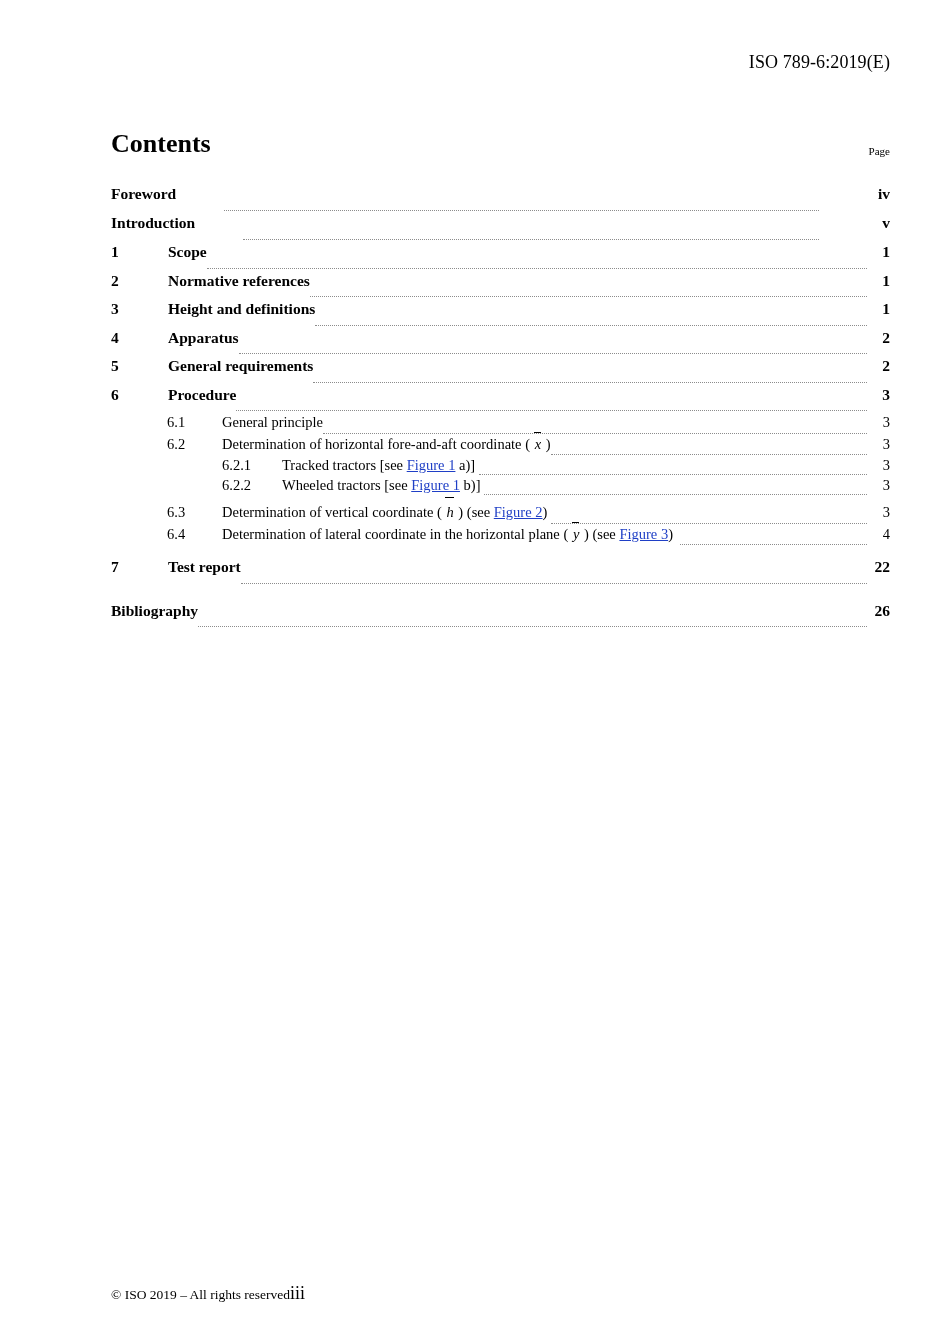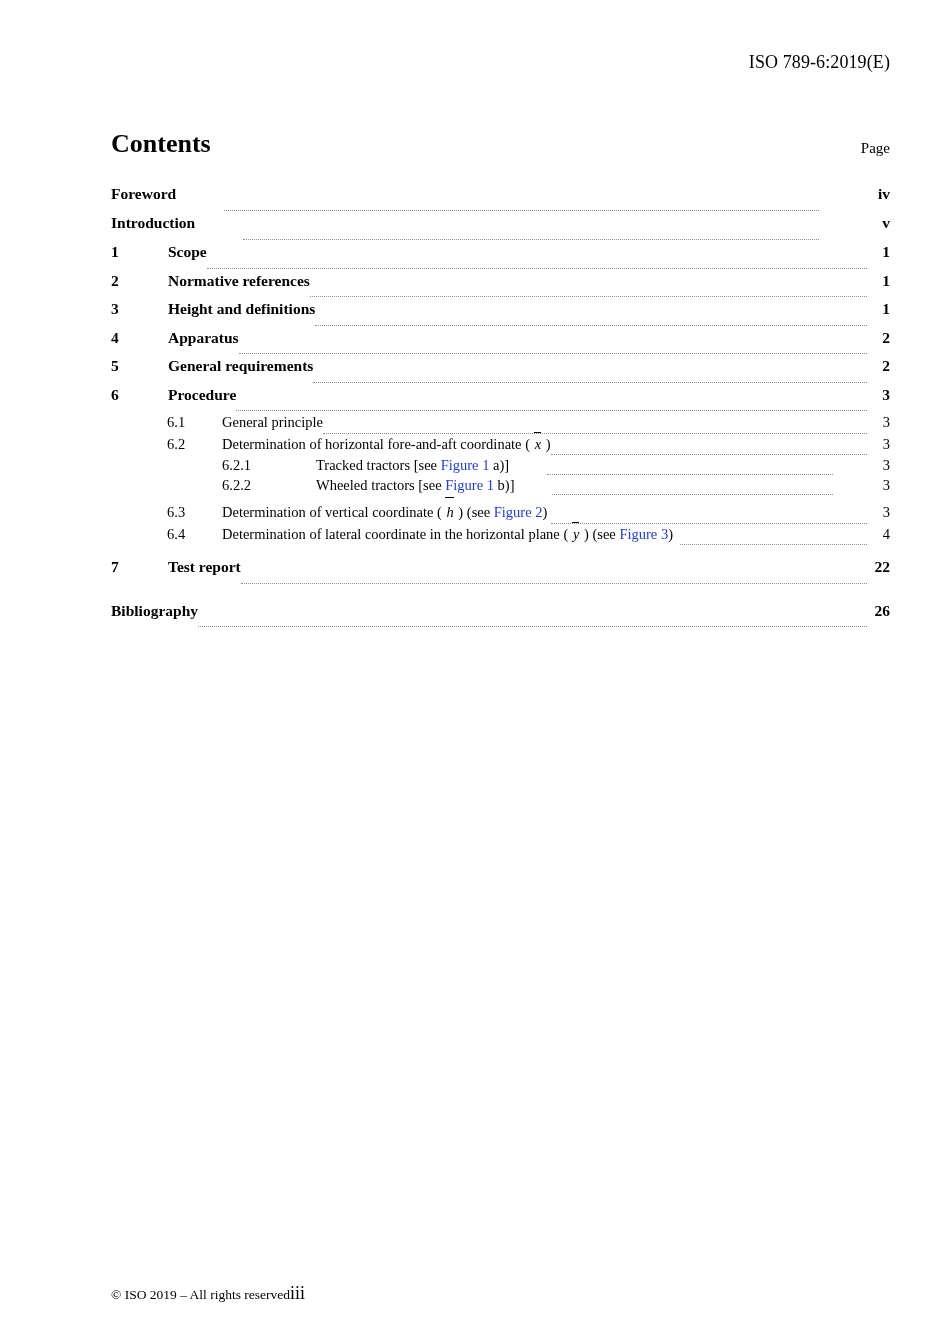--- a/index.html
+++ b/index.html
@@ -43,21 +43,21 @@
     align-items: flex-end;
     justify-content: space-between;
     text-align: center;
   }
   .contents-title {
     font-size: 26px;
     font-weight: bold;
     line-height: 1.1;
   }
   .page-label {
-    font-size: 15px;
+    font-size: 11px;
     font-weight: normal;
     padding-bottom: 2px;
   }
 
   
   .toc {
     position: absolute;
     top: 186px;
     left: 111px;
     width: 779px;
@@ -69,21 +69,21 @@
     width: 100%;
     font-size: 15.5px;
     line-height: 1.0;
     white-space: nowrap;
   }
 
   
   .lvl-front { height: 29px; gap: 48px; }
   .lvl-1     { height: 28.5px; }
   .lvl-2     { height: 21.5px; }
-  .lvl-3     { height: 20px; gap: 34px; }
+  .lvl-3     { height: 20px; }
   .lvl-annex { height: 29px; }
 
   .num {
     flex: 0 0 auto;
     font-weight: bold;
   }
   .lvl-1 .num { width: 57px; }
   .lvl-2 .num { width: 55px; margin-left: 56px; font-weight: normal; font-size: 14.5px; }
   .lvl-3 .num { width: 60px; margin-left: 111px; font-weight: normal; font-size: 14.5px; }
 
@@ -115,20 +115,21 @@
   }
   .lvl-2 .pg, .lvl-3 .pg { font-weight: normal; font-size: 14.5px; }
 
   
   .gap-annex { height: 15px; }
   .gap-test  { height: 11px; }
   .gap-63    { height: 7px; }
 
   a.lnk, .lnk {
     color: #1f3fc6;
+    text-decoration: underline;
     text-align: right;
   }
 
   
   .var {
     font-style: italic;
     position: relative;
     display: inline-block;
     padding: 0 1px;
   }

